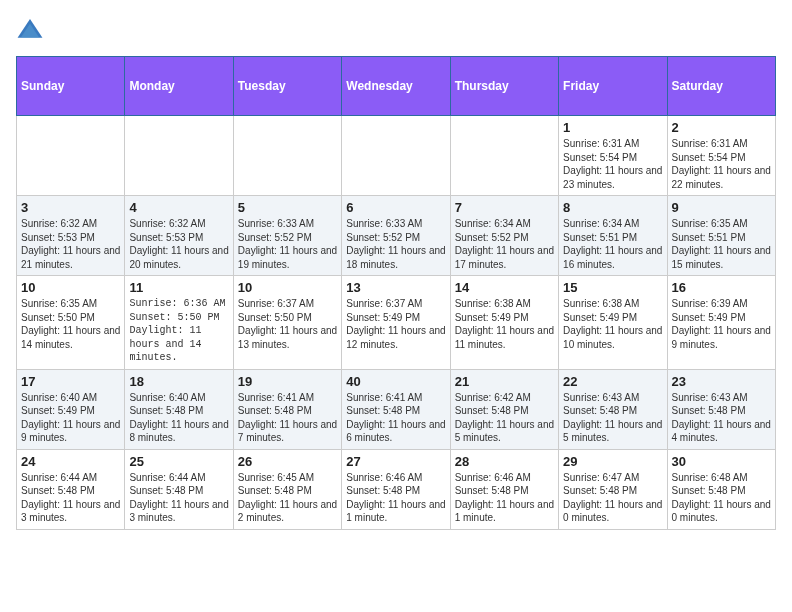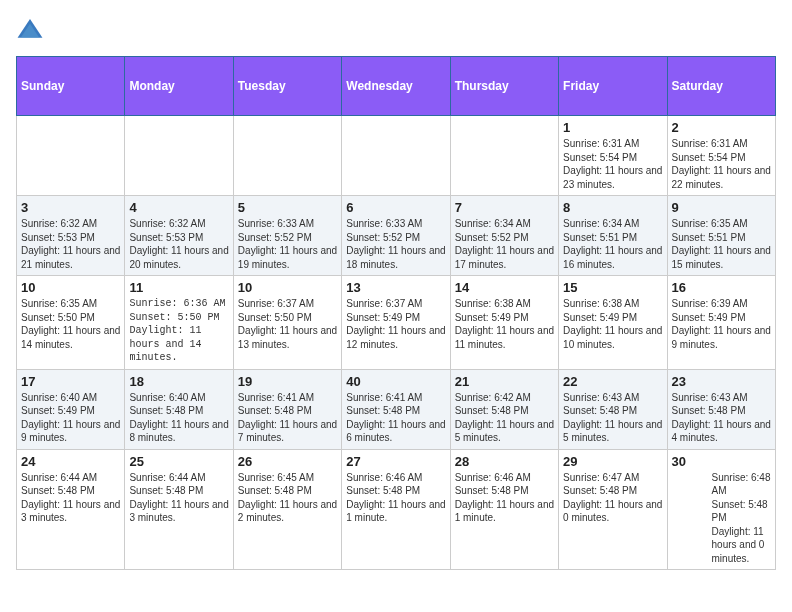--- a/index.html
+++ b/index.html
@@ -308,19 +308,19 @@
 Daylight: 11 hours and 1 minute.</div>
         </td>
         <td>
           <div class="day-number">29</div>
           <div class="day-info" style="white-space: pre-line;">Sunrise: 6:47 AM
 Sunset: 5:48 PM
 Daylight: 11 hours and 0 minutes.</div>
         </td>
         <td>
           <div class="day-number">30</div>
-          <div class="day-info" style="white-space: pre-line; margin-left: 40px;">Sunrise: 6:48 AM
+          <div class="day-info" style="white-space: pre-line;">Sunrise: 6:48 AM
 Sunset: 5:48 PM
 Daylight: 11 hours and 0 minutes.</div>
         </td>
       </tr>
     </tbody>
 </table>
 
 </body></html>

